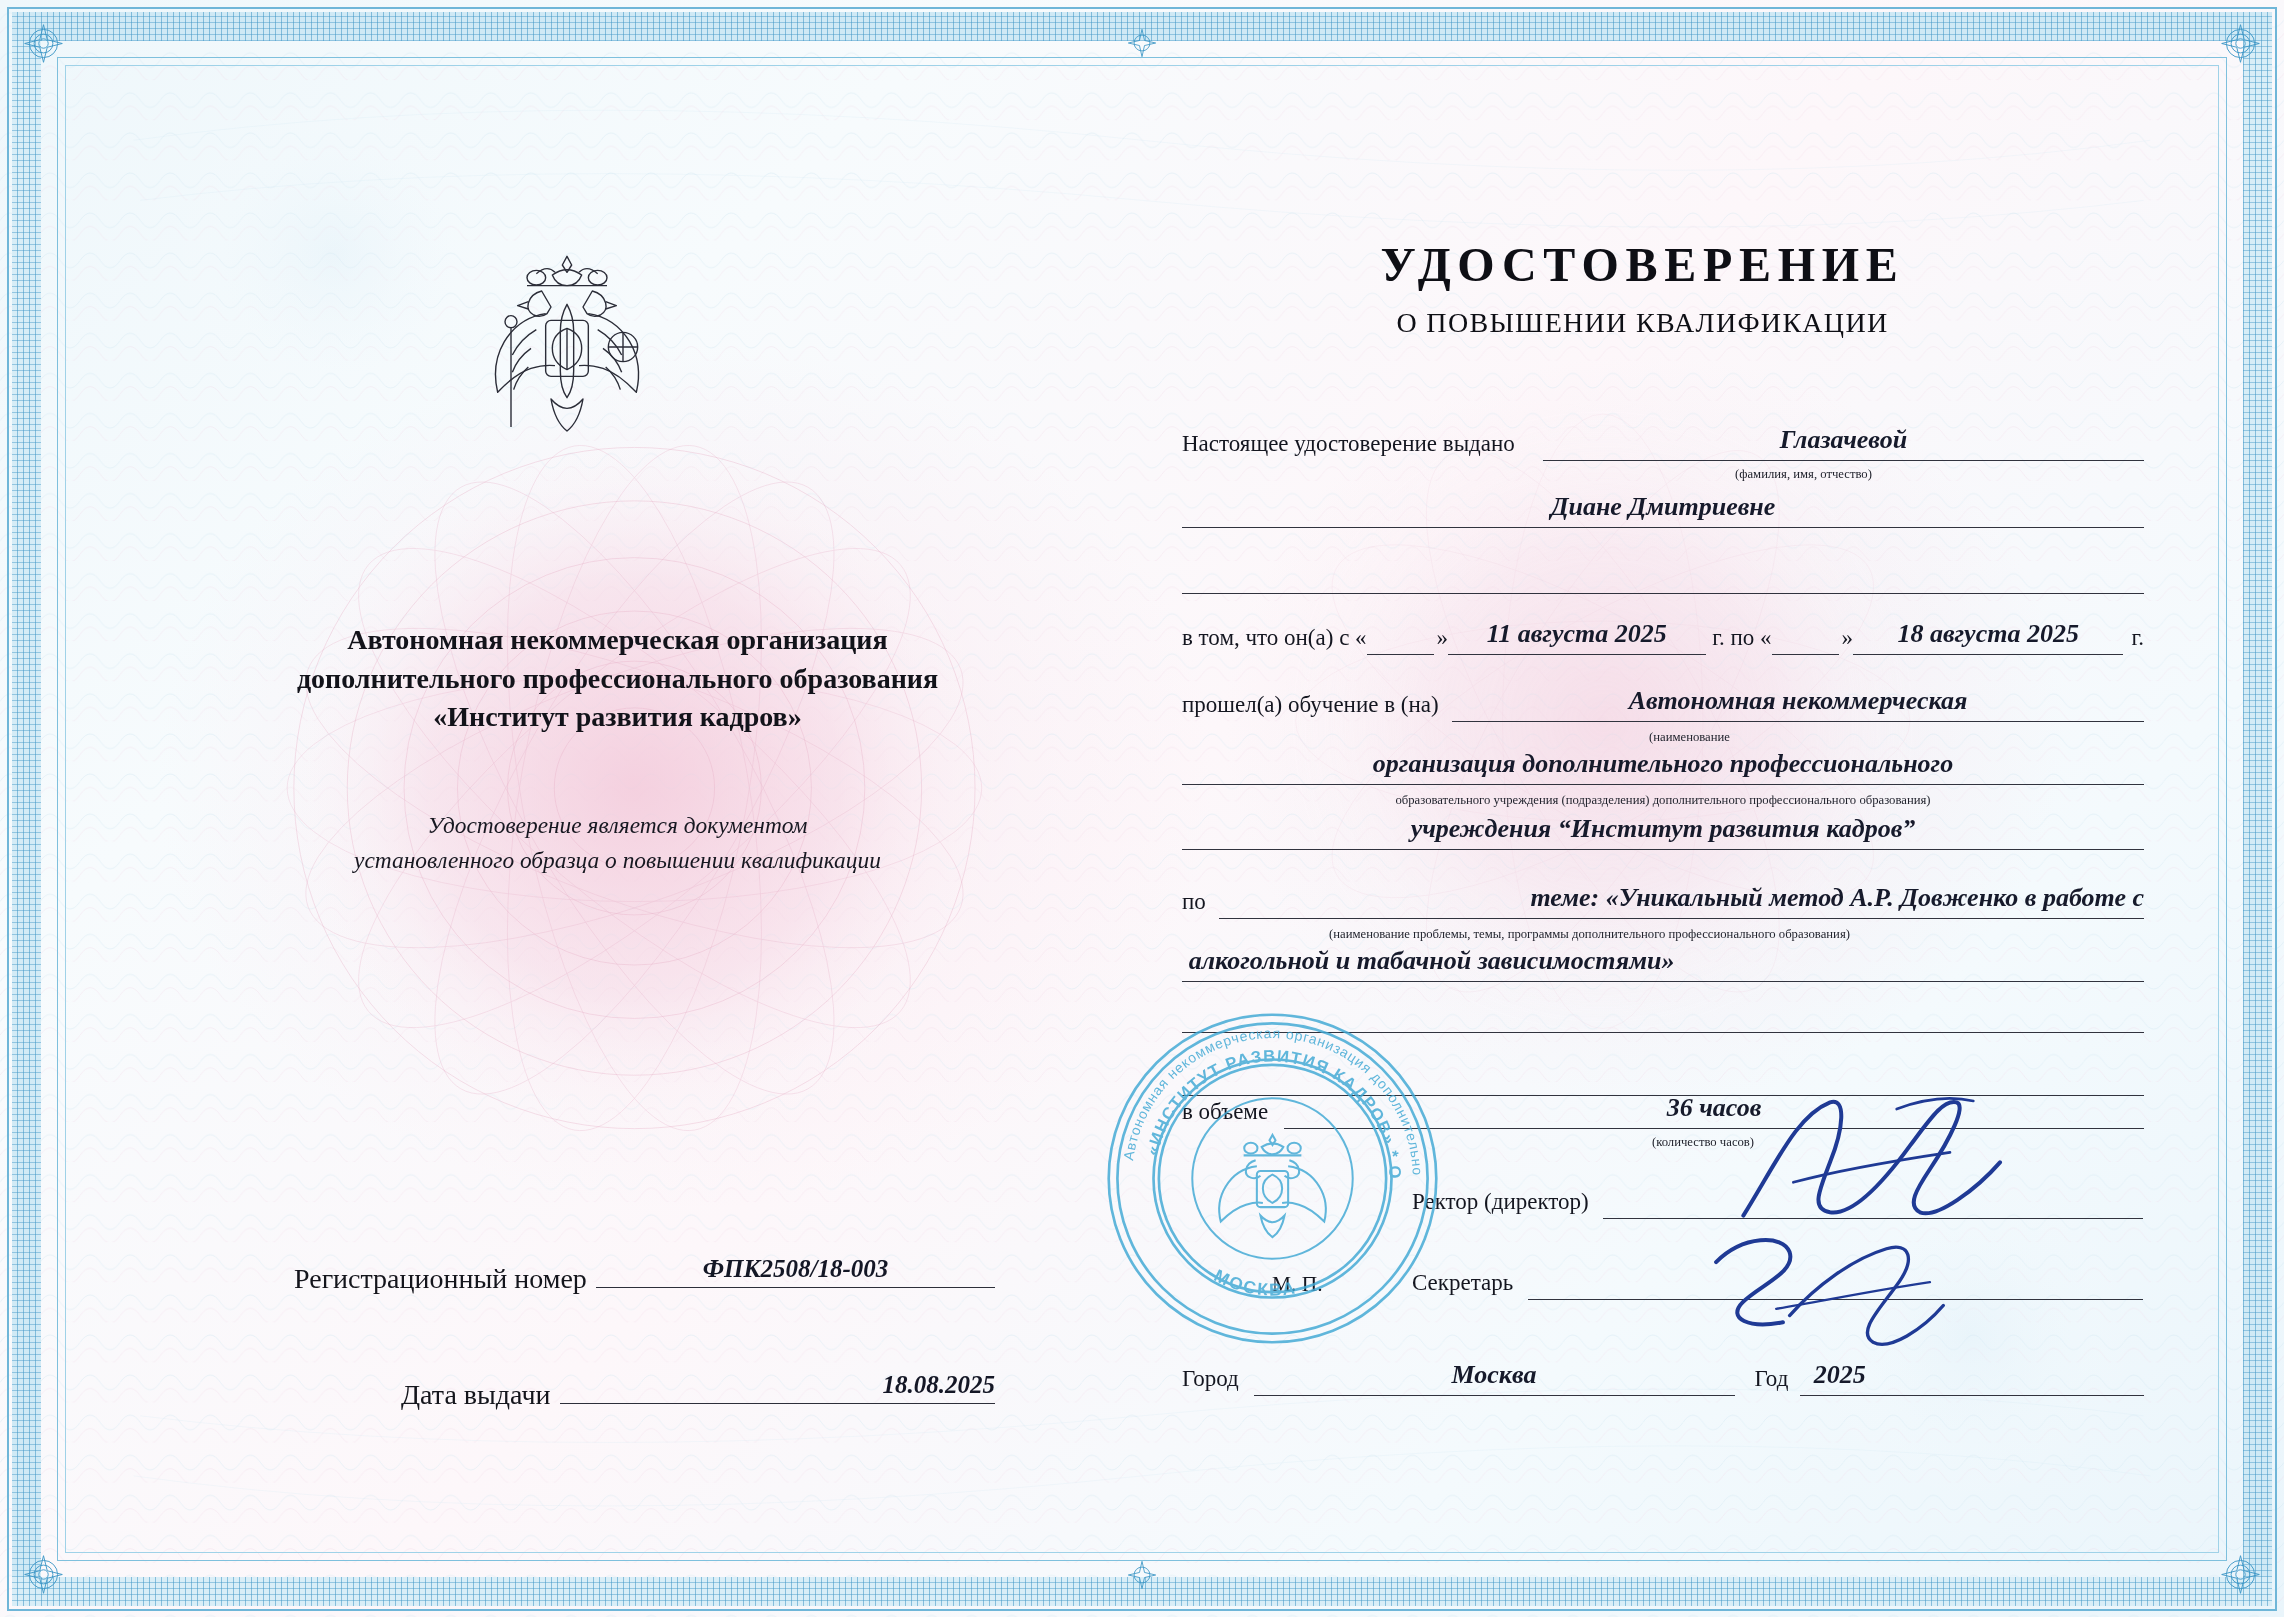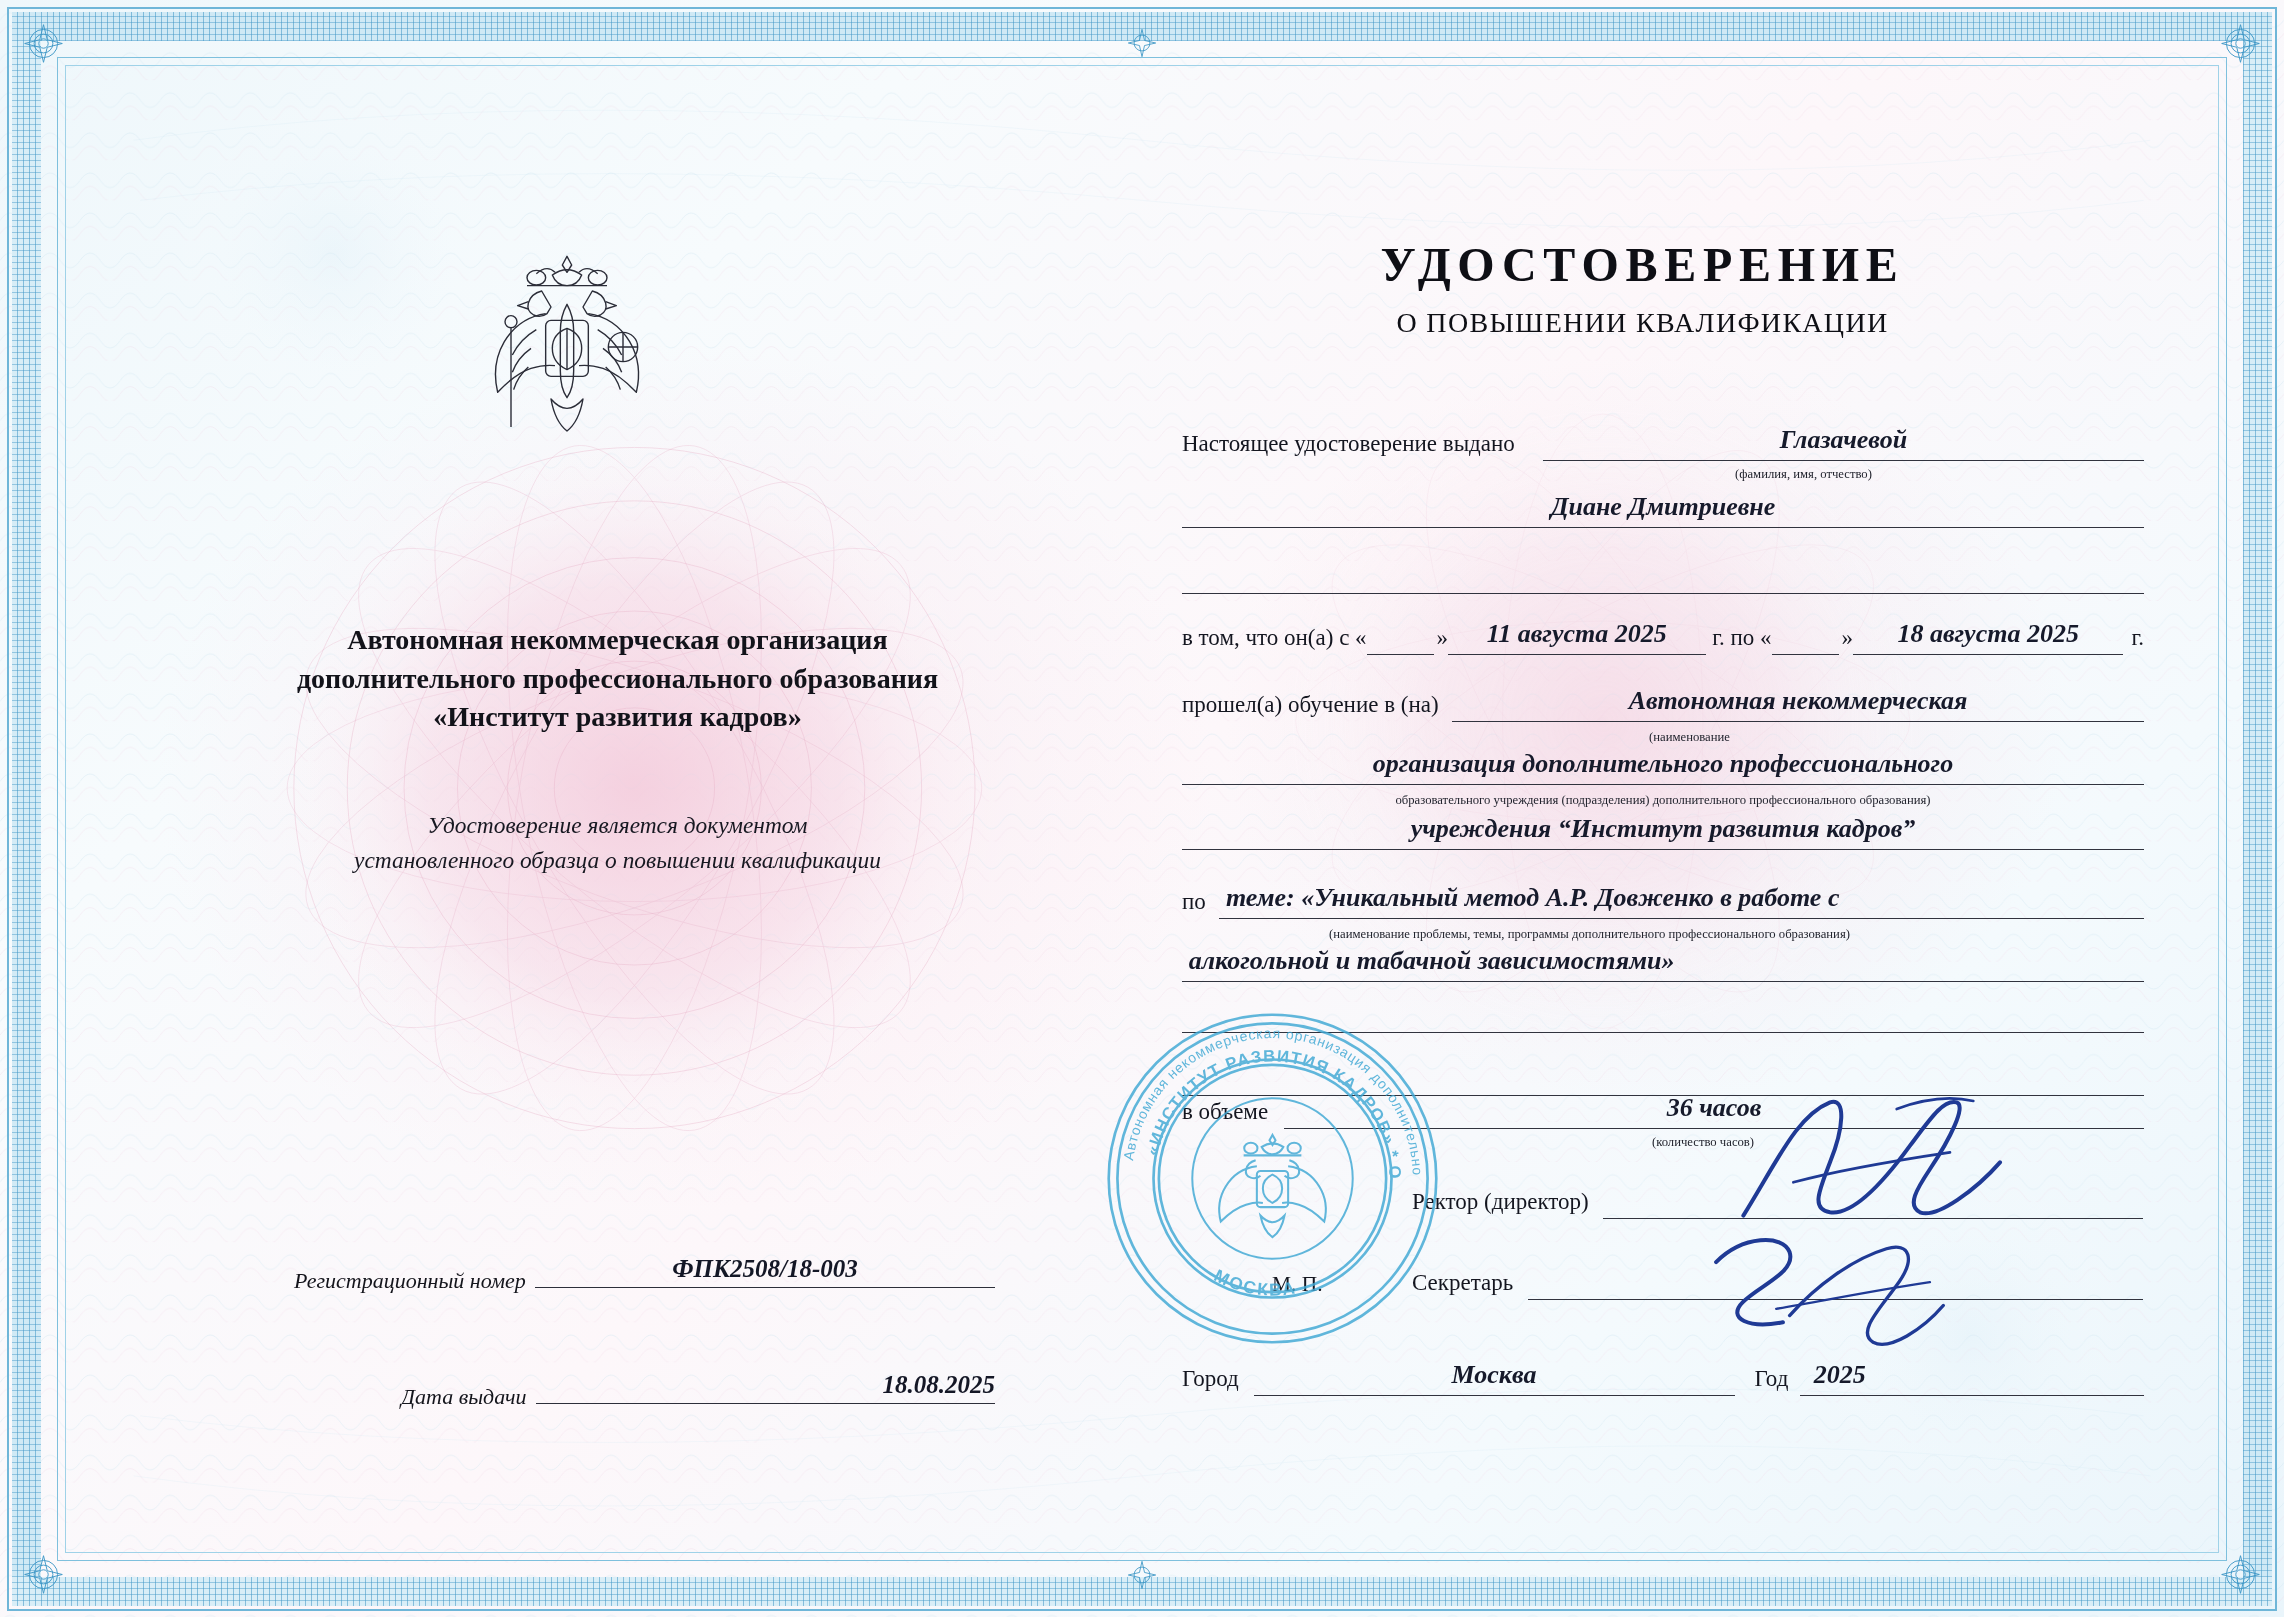--- a/index.html
+++ b/index.html
@@ -130,22 +130,21 @@
     color: #171821;
   }
 
   .left-field {
     position: absolute;
     display: flex;
     align-items: baseline;
   }
   .left-field .lbl {
     font-family: "Liberation Serif", serif;
-    font-style: italic;
-    font-size: 22px;
+    font-size: 28px;
     color: #14151c;
     white-space: nowrap;
   }
   .left-field .line {
     position: relative;
     flex: 1;
     margin-left: 9.3px;
     border-bottom: 1.3px solid #2d2f3a;
     height: 31px;
   }
@@ -501,21 +500,21 @@
 
     <div class="r-row" style="left:1182px; top:816px; width:962px;">
       <span class="r-line" style="flex:1;">
         <span class="hand">учреждения “Институт развития кадров”</span>
       </span>
     </div>
 
     <div class="r-row" style="left:1182px; top:885px; width:962px;">
       <span class="r-label">по</span>
       <span class="r-line" style="flex:1; margin-left:13.4px;">
-        <span class="hand" style="text-align:left; padding-left:6.7px;">теме: «Уникальный метод А.Р. Довженко в работе с</span>
+        <span class="hand" style="text-align:right; padding-left:6.7px;">теме: «Уникальный метод А.Р. Довженко в работе с</span>
       </span>
     </div>
     <div class="caption" style="left:1222px; top:927px; width:735px;">(наименование проблемы,  темы,  программы дополнительного  профессионального  образования)</div>
 
     <div class="r-row" style="left:1182px; top:948px; width:962px;">
       <span class="r-line" style="flex:1;">
         <span class="hand" style="text-align:left; padding-left:6.7px;">алкогольной и табачной зависимостями»</span>
       </span>
     </div>
 

